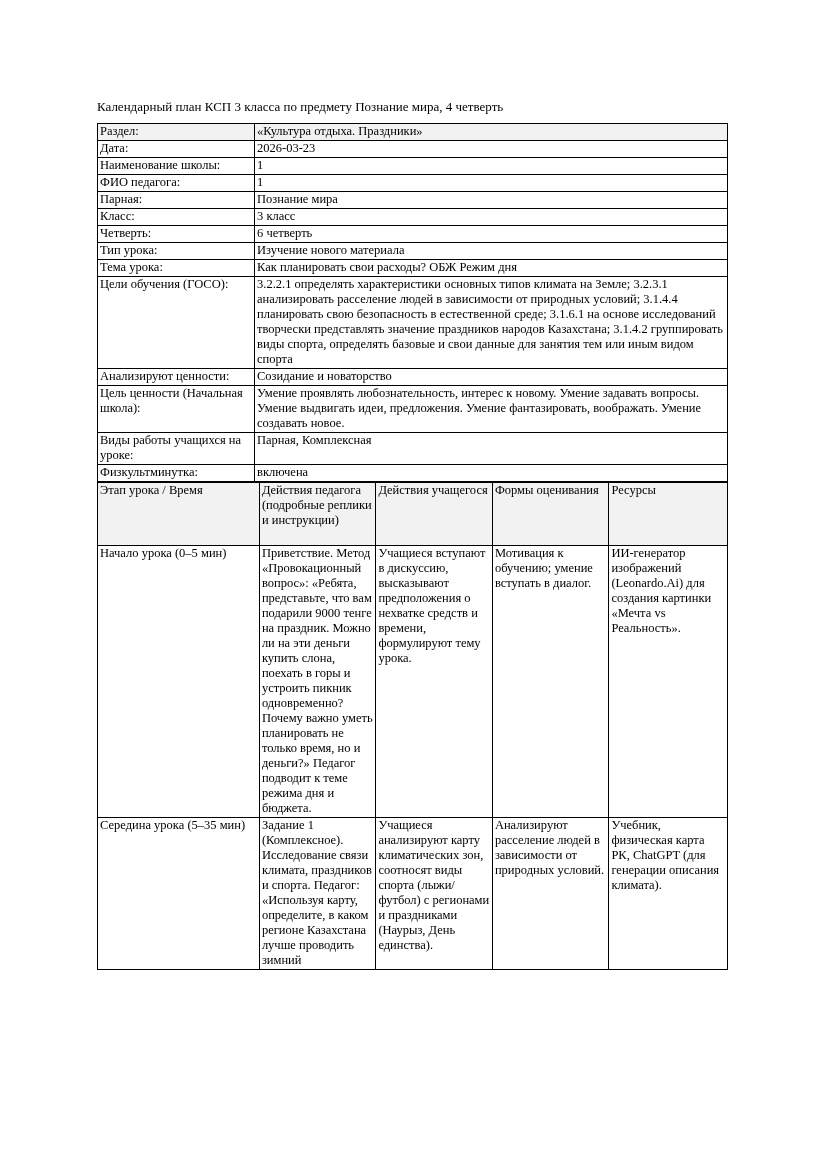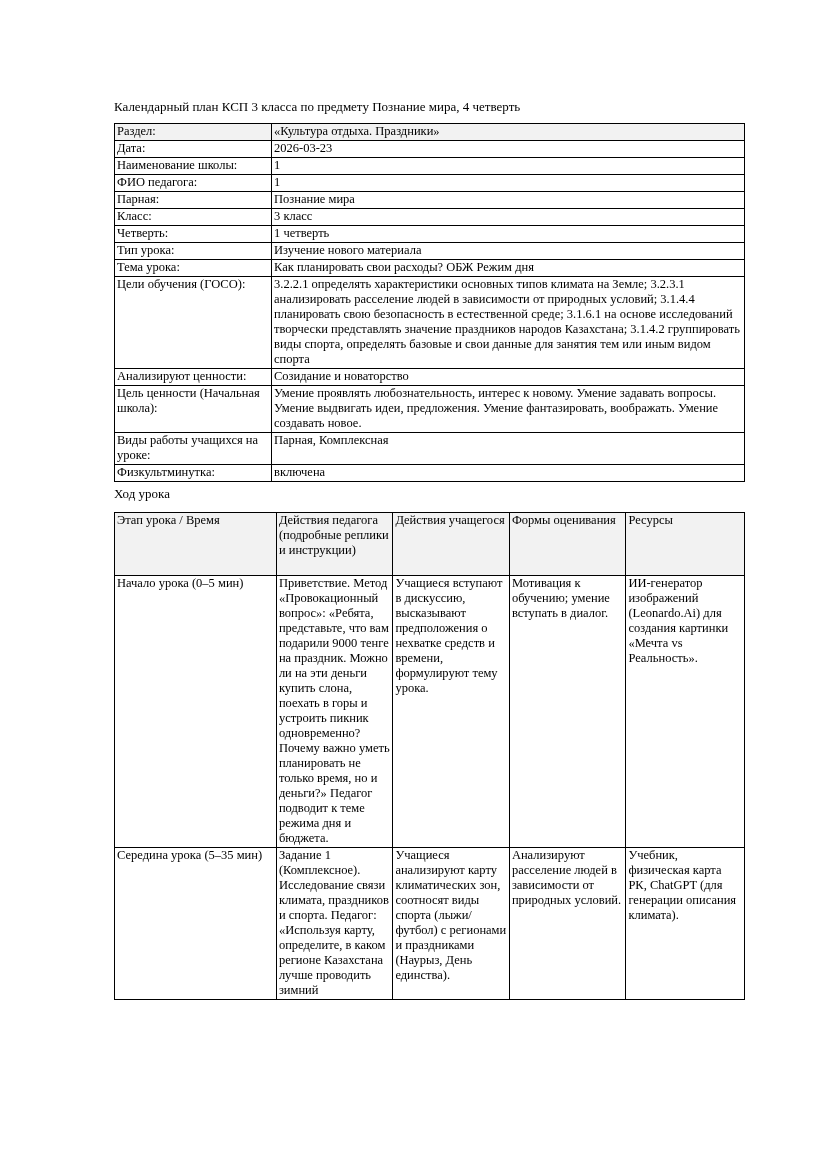--- a/index.html
+++ b/index.html
@@ -11,21 +11,21 @@
     position: relative;
     width: 827px;
     height: 1170px;
     background: #ffffff;
     color: #000000;
     font-family: "Liberation Serif", serif;
     overflow: hidden;
   }
   .content {
     position: absolute;
-    left: 114px;
+    left: 97px;
     top: 99px;
     width: 697px;
   }
   .doc-title {
     font-size: 13px;
     line-height: 15px;
     margin: 0 0 9px 0;
     font-weight: normal;
   }
   table {
@@ -89,21 +89,21 @@
         <tr>
           <td class="label-col">Парная:</td>
           <td>Познание мира</td>
         </tr>
         <tr>
           <td class="label-col">Класс:</td>
           <td>3 класс</td>
         </tr>
         <tr>
           <td class="label-col">Четверть:</td>
-          <td>1 четверть</td>
+          <td>6 четверть</td>
         </tr>
         <tr>
           <td class="label-col">Тип урока:</td>
           <td>Изучение нового материала</td>
         </tr>
         <tr>
           <td class="label-col">Тема урока:</td>
           <td>Как планировать свои расходы? ОБЖ Режим дня</td>
         </tr>
         <tr>
@@ -122,21 +122,20 @@
           <td class="label-col">Виды работы учащихся на уроке:</td>
           <td>Парная, Комплексная</td>
         </tr>
         <tr>
           <td class="label-col">Физкультминутка:</td>
           <td>включена</td>
         </tr>
       </tbody>
     </table>
 
-    <p class="section-heading">Ход урока</p>
 
     <table class="flow-table">
       <colgroup>
         <col class="col-stage">
         <col class="col-teacher">
         <col class="col-student">
         <col class="col-assess">
         <col class="col-res">
       </colgroup>
       <thead>

